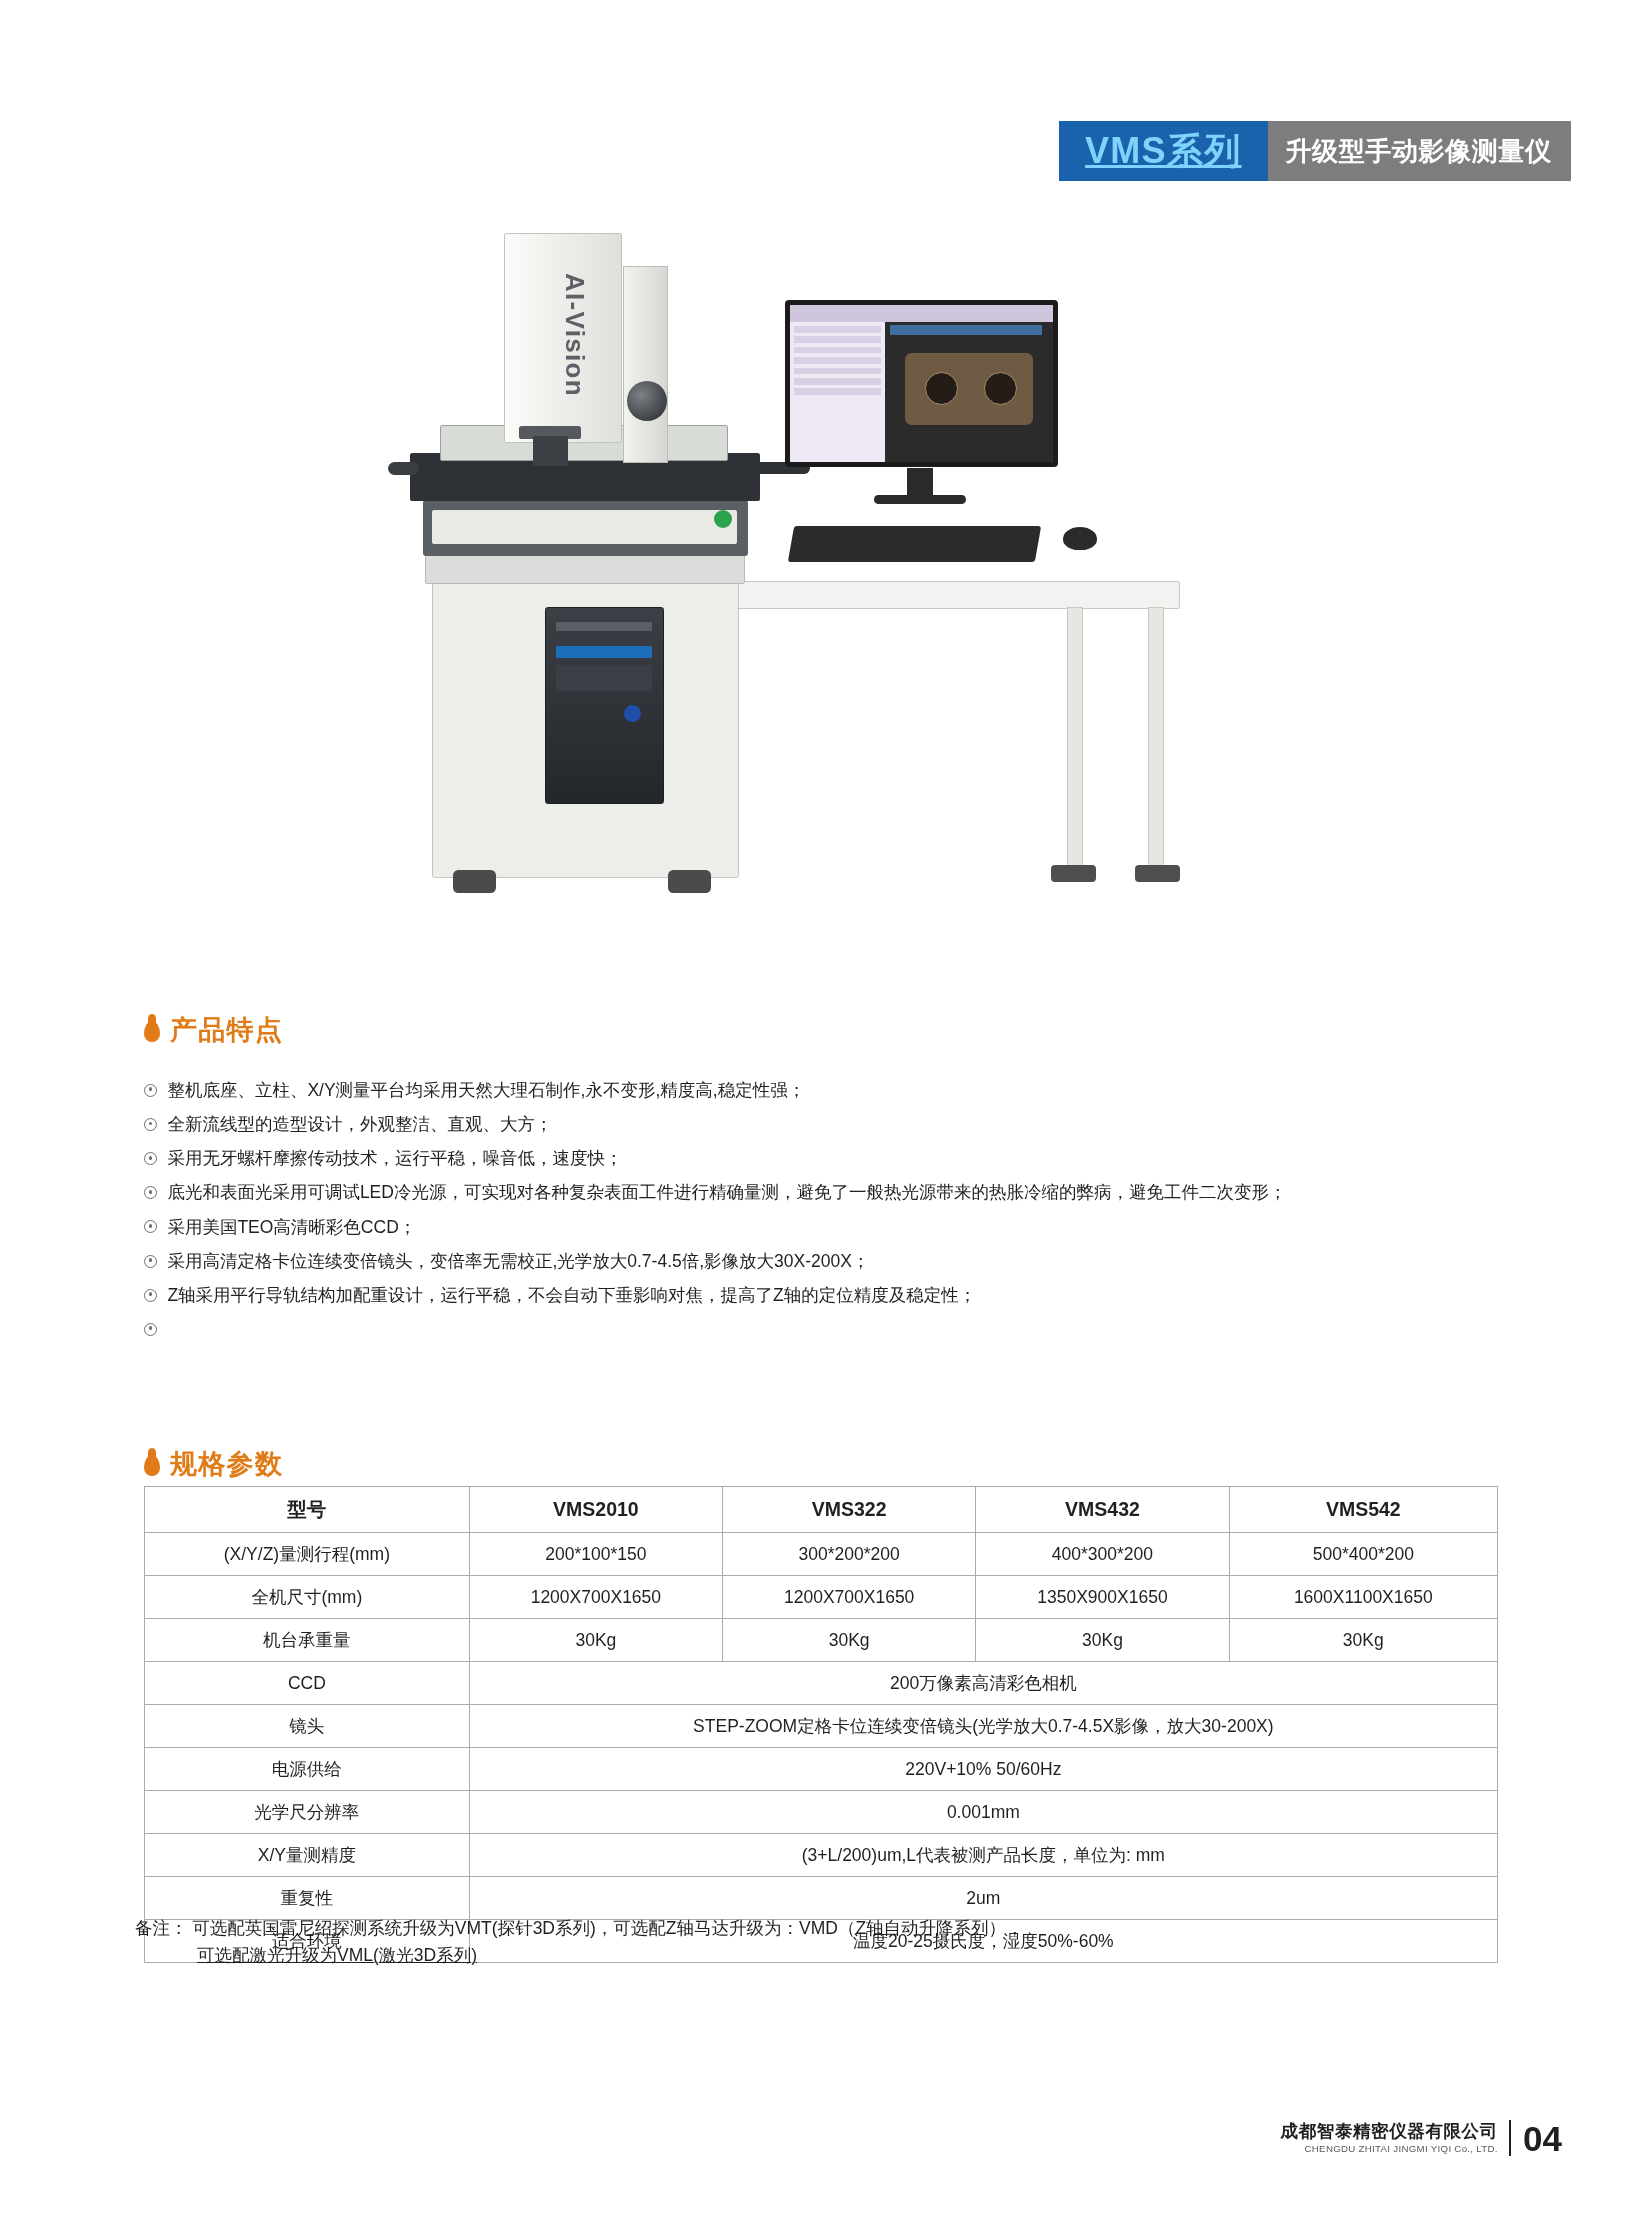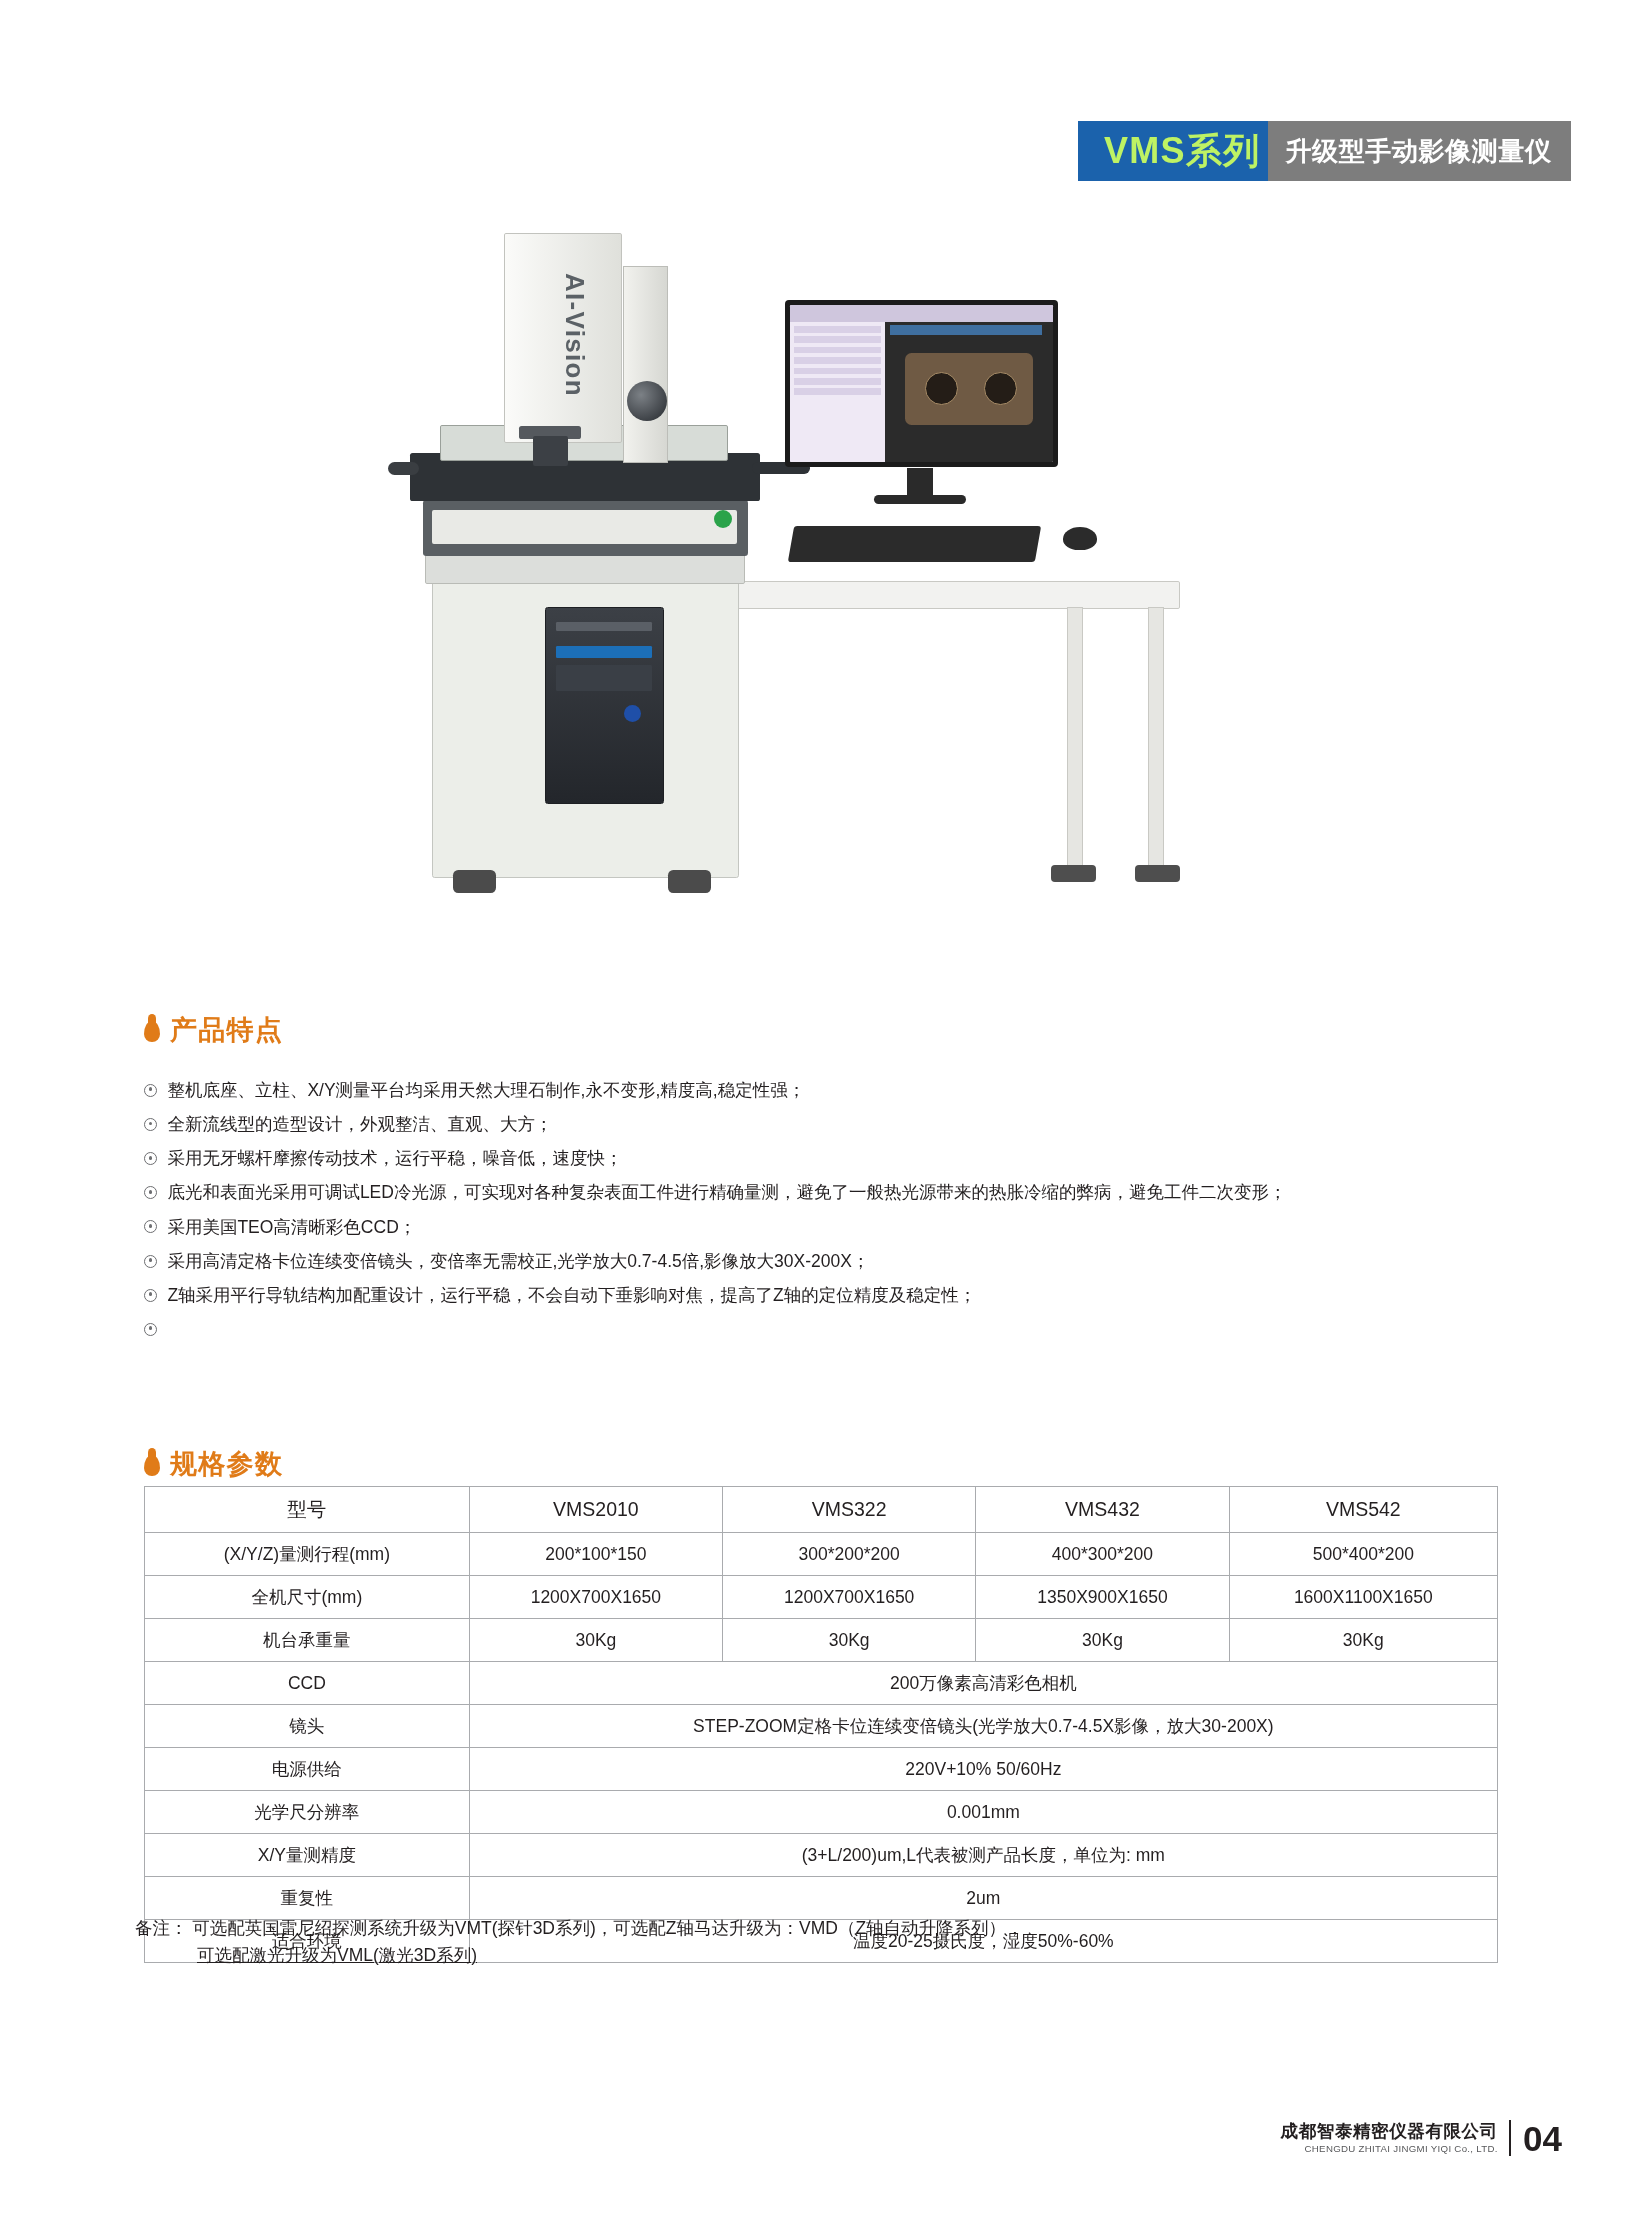--- a/index.html
+++ b/index.html
@@ -20,28 +20,29 @@
   .header-band {
     position: absolute;
     top: 121px;
     right: 75px;
     display: flex;
     align-items: stretch;
     height: 60px;
   }
   .header-blue {
     background: #1b62ac;
-    color: #bef264;
+    color: #7dd3fc;
     font-size: 36px;
     font-weight: bold;
     letter-spacing: 1.3px;
-    padding: 0 7px 0 26px;
+    padding: 0 26px 0 26px;
     display: flex;
     align-items: center;
     line-height: 1;
+    text-decoration: underline;
   }
   .header-gray {
     background: #7d7d7d;
     color: #ffffff;
     font-size: 26px;
     font-weight: bold;
     letter-spacing: 0.6px;
     padding: 0 19.5px 0 18px;
     display: flex;
     align-items: center;
@@ -507,21 +508,21 @@
     font-size: 17.5px;
   }
   table.spec td, table.spec th {
     border: 1.3px solid #a9abae;
     text-align: center;
     padding: 9px 5.2px;
     font-weight: normal;
     color: #231f20;
   }
   table.spec thead th {
-    font-weight: normal;
+    font-weight: bold;
     font-size: 19.5px;
     background: #ffffff;
   }
   table.spec .rowhead {
     width: 24%;
   }
   .note {
     position: absolute;
     left: 135px;
     top: 1915px;

